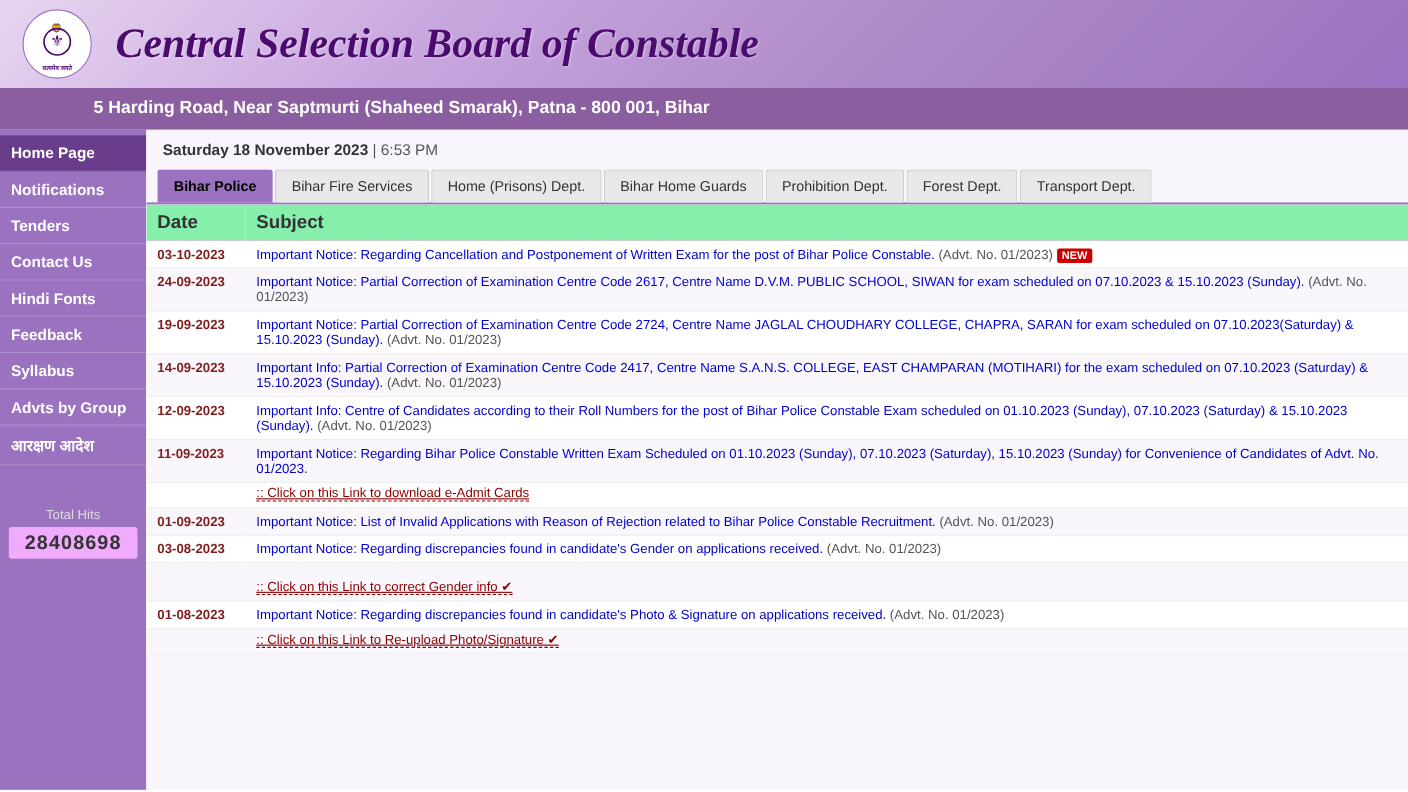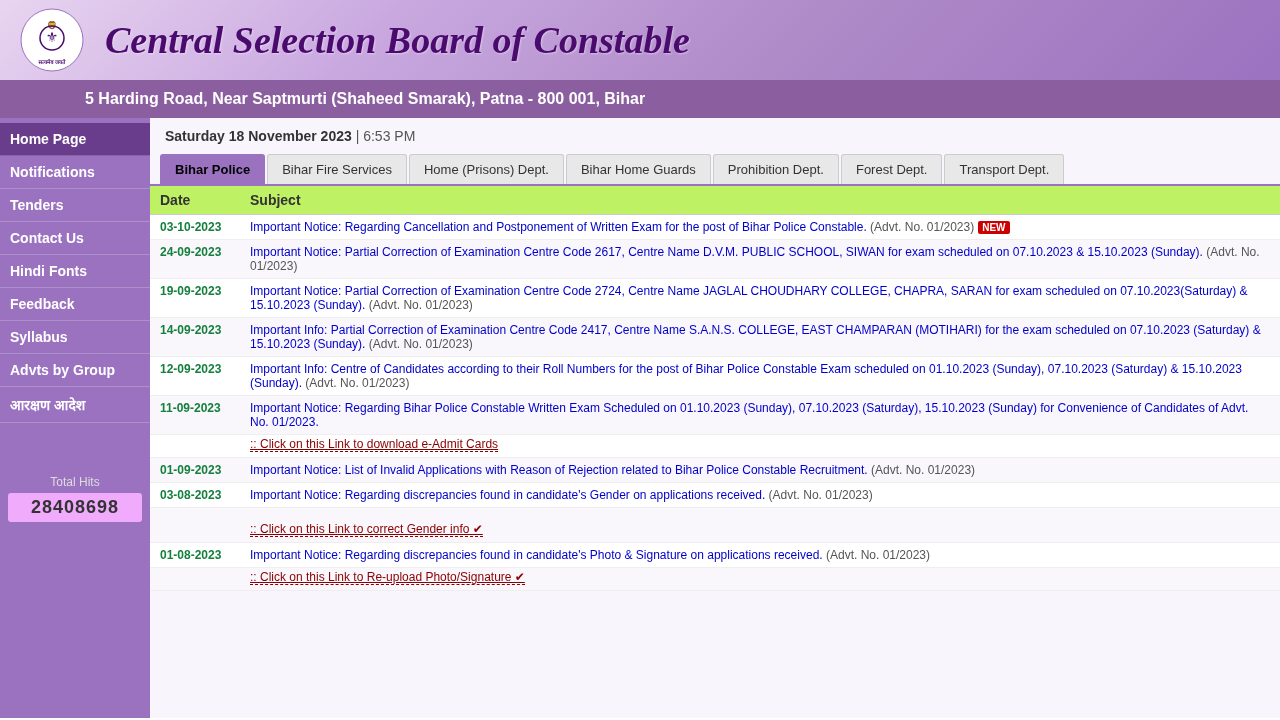--- a/index.html
+++ b/index.html
@@ -37,38 +37,38 @@
     }
 
     
     .main-layout {
       display: flex;
       height: calc(720px - 80px - 40px);
     }
 
     
     .sidebar {
-      width: 150px;
+      width: 133px;
       background: #9b72c0;
       flex-shrink: 0;
       padding-top: 5px;
     }
     .sidebar-item {
       display: block;
       padding: 8px 10px;
       color: #fff;
       font-size: 14px;
       font-weight: bold;
       cursor: pointer;
       text-decoration: none;
       border-bottom: 1px solid rgba(255,255,255,0.2);
     }
     .sidebar-item.active { background: #6a3c8c; }
     .sidebar-hits {
-      margin-top: 44px;
+      margin-top: 30px;
       padding: 8px;
       text-align: center;
     }
     .sidebar-hits-label {
       color: #ddd;
       font-size: 12px;
       margin-bottom: 4px;
     }
     .sidebar-hits-value {
       background: #f0abfc;
@@ -122,38 +122,38 @@
       font-weight: bold;
     }
 
     
     .notices-table {
       width: 100%;
       border-collapse: collapse;
       background: #fff;
     }
     .notices-table th {
-      background: #bef264;
+      background: #86efac;
       padding: 6px 10px;
       text-align: left;
       font-weight: bold;
-      font-size: 14px;
+      font-size: 17px;
       color: #333;
       border-bottom: 1px solid #ccc;
     }
     .notices-table td {
       padding: 5px 10px;
       vertical-align: top;
       border-bottom: 1px solid #eee;
       font-size: 12px;
     }
     .notices-table tr:nth-child(even) td { background: #f9f6fc; }
     .date-cell {
       white-space: nowrap;
-      color: #15803d;
+      color: #7f1d1d;
       font-weight: bold;
       width: 90px;
       font-size: 12px;
     }
     .subject-cell { color: #333; }
     .subject-link { color: #0000cc; text-decoration: none; }
     .new-badge {
       background: #cc0000;
       color: #fff;
       font-size: 10px;

